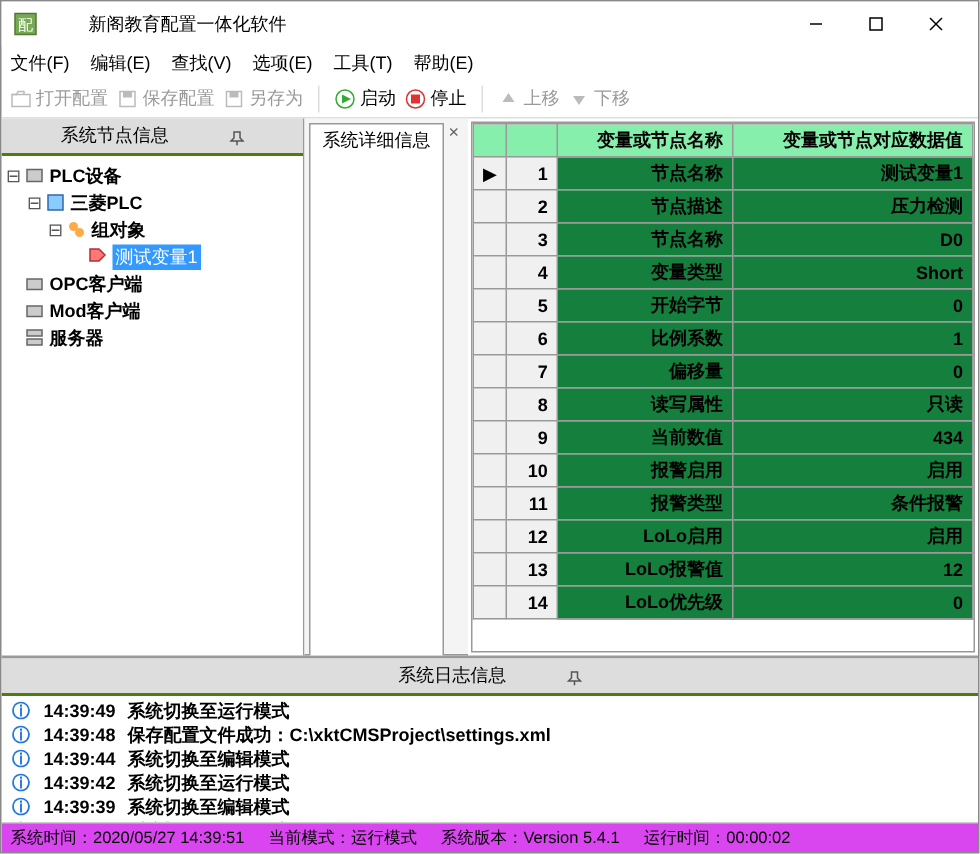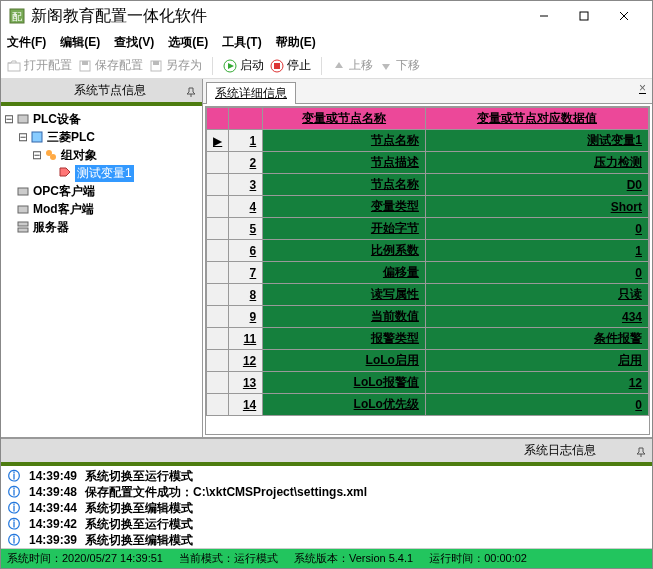--- a/index.html
+++ b/index.html
@@ -1,52 +1,52 @@
 <!DOCTYPE html>
 <html><head>
 <meta charset="utf-8">
 <style>
   * { box-sizing: border-box; margin: 0; padding: 0; }
   body { font-family: "Microsoft YaHei", "SimSun", sans-serif; font-size: 12px; background: #fff; color: #000; width: 653px; height: 569px; overflow: hidden; border: 1px solid #888; display: flex; flex-direction: column; }
   .titlebar { display: flex; align-items: center; height: 30px; padding: 0 8px; background: #fff; }
   .titlebar .app-icon { width: 16px; height: 16px; margin-right: 6px; }
-  .titlebar .title { flex: 1; font-size: 16px; }
+  .titlebar .title { flex: 1; font-size: 12px; margin-left: 28px; }
   .titlebar .win-btn { width: 40px; height: 30px; display: flex; align-items: center; justify-content: center; }
   .titlebar .win-btn svg { width: 10px; height: 10px; }
   .menubar { display: flex; align-items: center; height: 22px; padding: 0 6px; gap: 14px; }
-  .menubar .menu-item { cursor: default; font-weight: bold; }
+  .menubar .menu-item { cursor: default; }
   .toolbar { display: flex; align-items: center; height: 26px; padding: 0 6px; gap: 6px; border-bottom: 1px solid #ddd; }
   .toolbar .tb-btn { display: flex; align-items: center; gap: 3px; cursor: default; }
   .toolbar .tb-btn.dim { color: #999; }
   .toolbar .sep { width: 1px; height: 18px; background: #ddd; margin: 0 4px; }
   .tb-icon { width: 14px; height: 14px; display: inline-flex; align-items: center; justify-content: center; }
   .main { flex: 1; display: flex; min-height: 0; }
   .left-pane { width: 202px; display: flex; flex-direction: column; border-right: 1px solid #999; }
-  .pane-header { background: #ddd; padding: 3px 6px; display: flex; align-items: center; justify-content: flex-end; border-bottom: 4px solid #4d7c0f; gap: 40px; }
+  .pane-header { background: #ddd; padding: 3px 6px; display: flex; align-items: center; justify-content: center; border-bottom: 2px solid #4d7c0f; gap: 40px; }
   .pin-icon { width: 10px; height: 10px; }
   .tree { flex: 1; padding: 4px 2px; overflow: auto; }
   .tree-node { display: flex; align-items: center; height: 18px; white-space: nowrap; }
   .tree-node .exp { width: 12px; text-align: center; color: #555; }
   .tree-node .ticon { width: 16px; display: inline-flex; align-items: center; justify-content: center; margin-right: 2px; }
   .tree-node .label.selected { background: #3399ff; color: #fff; padding: 0 2px; }
-  .right-pane { flex: 1; display: flex; flex-direction: column; min-width: 0; text-decoration: underline; }
+  .right-pane { flex: 1; display: flex; flex-direction: row; min-width: 0; }
   .tabbar { display: flex; border-bottom: 1px solid #999; background: #f4f4f4; padding-top: 2px; padding-left: 3px; padding-right: 3px; justify-content: space-between; }
   .tab { border: 1px solid #999; border-bottom: none; background: #fff; padding: 2px 8px; position: relative; top: 1px; }
   .tab-x { font-family: sans-serif; color: #666; padding: 0 3px; }
   .grid-wrap { flex: 1; overflow: auto; border: 1px solid #999; margin: 2px; }
   table.grid { border-collapse: collapse; width: 100%; }
   table.grid th, table.grid td { border: 1px solid #999; padding: 2px 6px; text-align: right; height: 20px; background: #15803d; }
-  table.grid th { background: #ec4899; font-weight: bold; text-align: center; }
+  table.grid th { background: #86efac; font-weight: bold; text-align: right; }
   table.grid td.rownum { text-align: right; font-weight: bold; background: #f0f0f0; width: 34px; }
   table.grid td.rowmark { width: 12px; background: #f0f0f0; text-align: center; }
   .log-pane { height: 111px; border-top: 2px solid #999; display: flex; flex-direction: column; }
   .log-body { flex: 1; overflow: hidden; padding: 2px 6px; }
   .log-row { display: flex; align-items: center; height: 16px; gap: 8px; }
   .log-row .info-icon { color: #2277dd; font-weight: bold; width: 14px; text-align: center; }
-  .statusbar { display: flex; align-items: center; height: 20px; padding: 0 6px; gap: 16px; border-top: 1px solid #ccc; background: #22c55e; font-size: 11px; }
+  .statusbar { display: flex; align-items: center; height: 20px; padding: 0 6px; gap: 16px; border-top: 1px solid #ccc; background: #d946ef; font-size: 11px; }
   b { font-weight: bold; }
 </style>
 </head>
 <body>
 
 <div class="titlebar">
   <span class="app-icon">
     <svg viewBox="0 0 16 16">
         <rect x="1" y="1" width="14" height="14" fill="#7a5" stroke="#573"></rect>
         <text x="8" y="12" text-anchor="middle" font-size="10" fill="#fff">配</text>
@@ -288,20 +288,26 @@
               <td><b>只读</b></td>
             </tr>
             <tr>
               <td class="rowmark"></td>
               <td class="rownum">9</td>
               <td><b>当前数值</b></td>
               <td><b>434</b></td>
             </tr>
             <tr>
               <td class="rowmark"></td>
+              <td class="rownum">10</td>
+              <td><b>报警启用</b></td>
+              <td><b>启用</b></td>
+            </tr>
+            <tr>
+              <td class="rowmark"></td>
               <td class="rownum">11</td>
               <td><b>报警类型</b></td>
               <td><b>条件报警</b></td>
             </tr>
             <tr>
               <td class="rowmark"></td>
               <td class="rownum">12</td>
               <td><b>LoLo启用</b></td>
               <td><b>启用</b></td>
             </tr>

